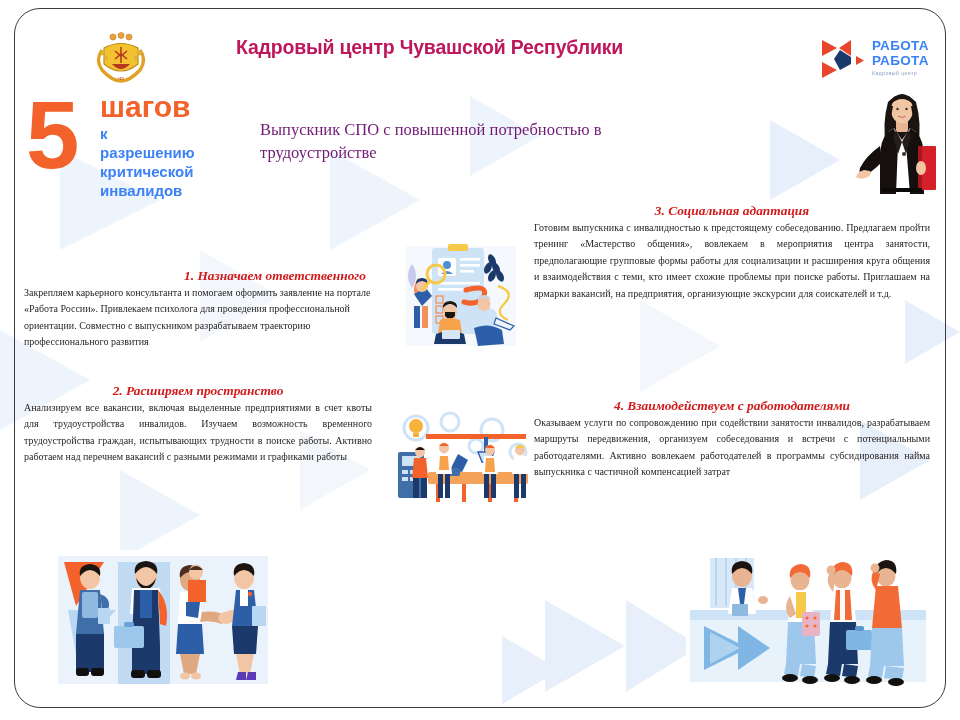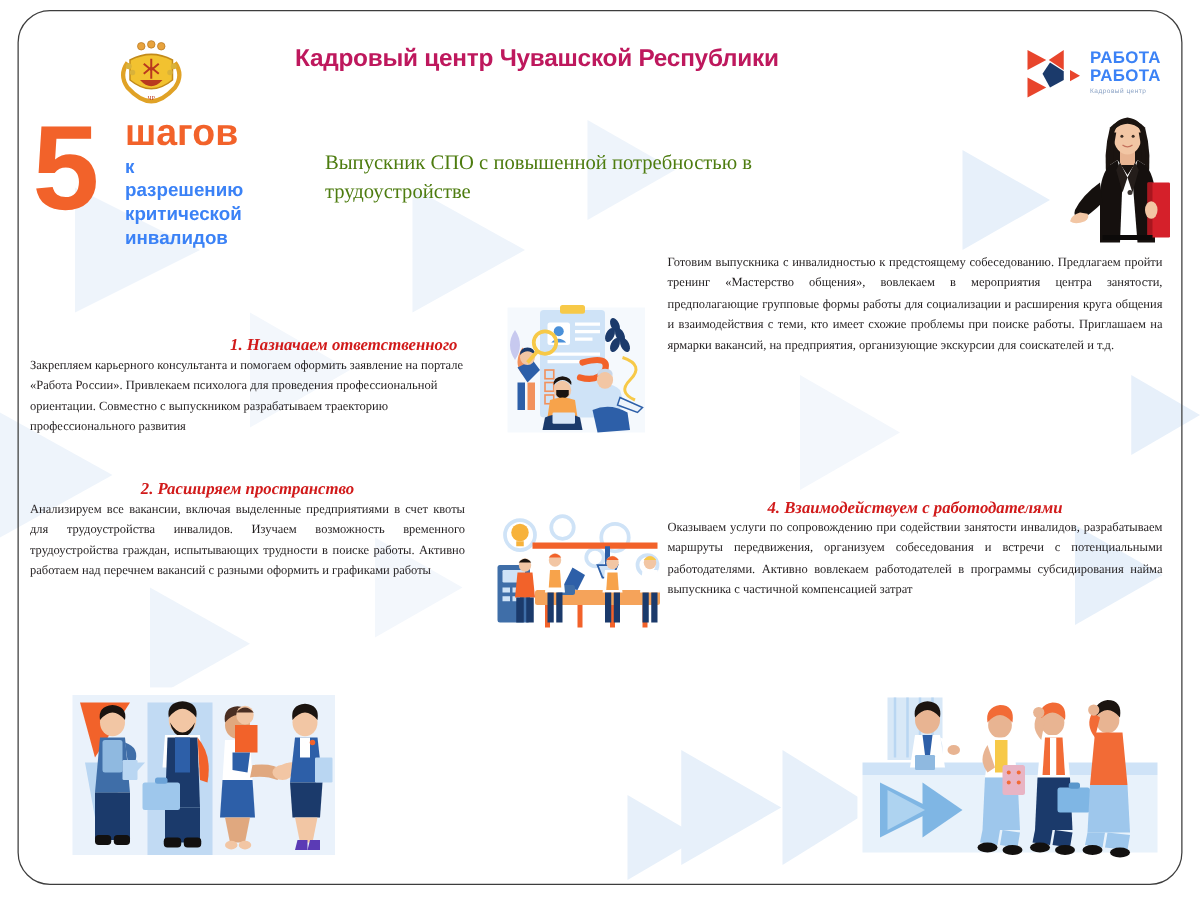--- a/index.html
+++ b/index.html
@@ -98,21 +98,21 @@
     color: #3b82f6;
   }
 
   
   .subtitle {
     position: absolute; left: 260px; top: 118px;
     width: 420px;
     font-family: "Liberation Serif", "DejaVu Serif", serif;
     font-size: 16.5px;
     line-height: 23px;
-    color: #4d7c0f;
+    color: #701a75;
     z-index: 12;
   }
 
   
   .woman {
     position: absolute; left: 852px; top: 84px;
     width: 100px; height: 120px;
     z-index: 12;
   }
 
@@ -555,24 +555,25 @@
     </svg>
   </div>
 
   <div class="step" id="step1">
     <h3>1.  Назначаем ответственного</h3>
     <p>Закрепляем карьерного консультанта и помогаем оформить заявление на портале «Работа России». Привлекаем психолога для проведения профессиональной ориентации. Совместно с выпускником разрабатываем траекторию профессионального развития</p>
   </div>
 
   <div class="step just" id="step2">
     <h3>2.  Расширяем  пространство</h3>
-    <p>Анализируем все вакансии, включая выделенные предприятиями в счет квоты для трудоустройства инвалидов. Изучаем возможность временного трудоустройства граждан, испытывающих трудности в поиске работы. Активно работаем над перечнем вакансий с разными оформить и графиками работы</p>
+    <p>Анализируем все вакансии, включая выделенные предприятиями в счет квоты для трудоустройства инвалидов. Изучаем возможность временного трудоустройства граждан, испытывающих трудности в поиске работы. Активно работаем над перечнем вакансий с разными режимами и графиками работы</p>
   </div>
 
   <div class="step just" id="step3">
+    <h3>3. Социальная адаптация</h3>
     <p>Готовим выпускника с инвалидностью к предстоящему собеседованию. Предлагаем пройти тренинг «Мастерство общения», вовлекаем в мероприятия центра занятости, предполагающие групповые формы работы для социализации и расширения круга общения и взаимодействия с теми, кто имеет схожие проблемы при поиске работы. Приглашаем на ярмарки вакансий, на предприятия, организующие экскурсии для соискателей и т.д.</p>
   </div>
 
   <div class="step just" id="step4">
     <h3>4. Взаимодействуем с работодателями</h3>
     <p>Оказываем услуги по сопровождению при содействии занятости инвалидов, разрабатываем маршруты передвижения, организуем собеседования и встречи с потенциальными работодателями. Активно вовлекаем работодателей в программы субсидирования найма выпускника с частичной компенсацией затрат</p>
   </div>
 
 
 </div>

